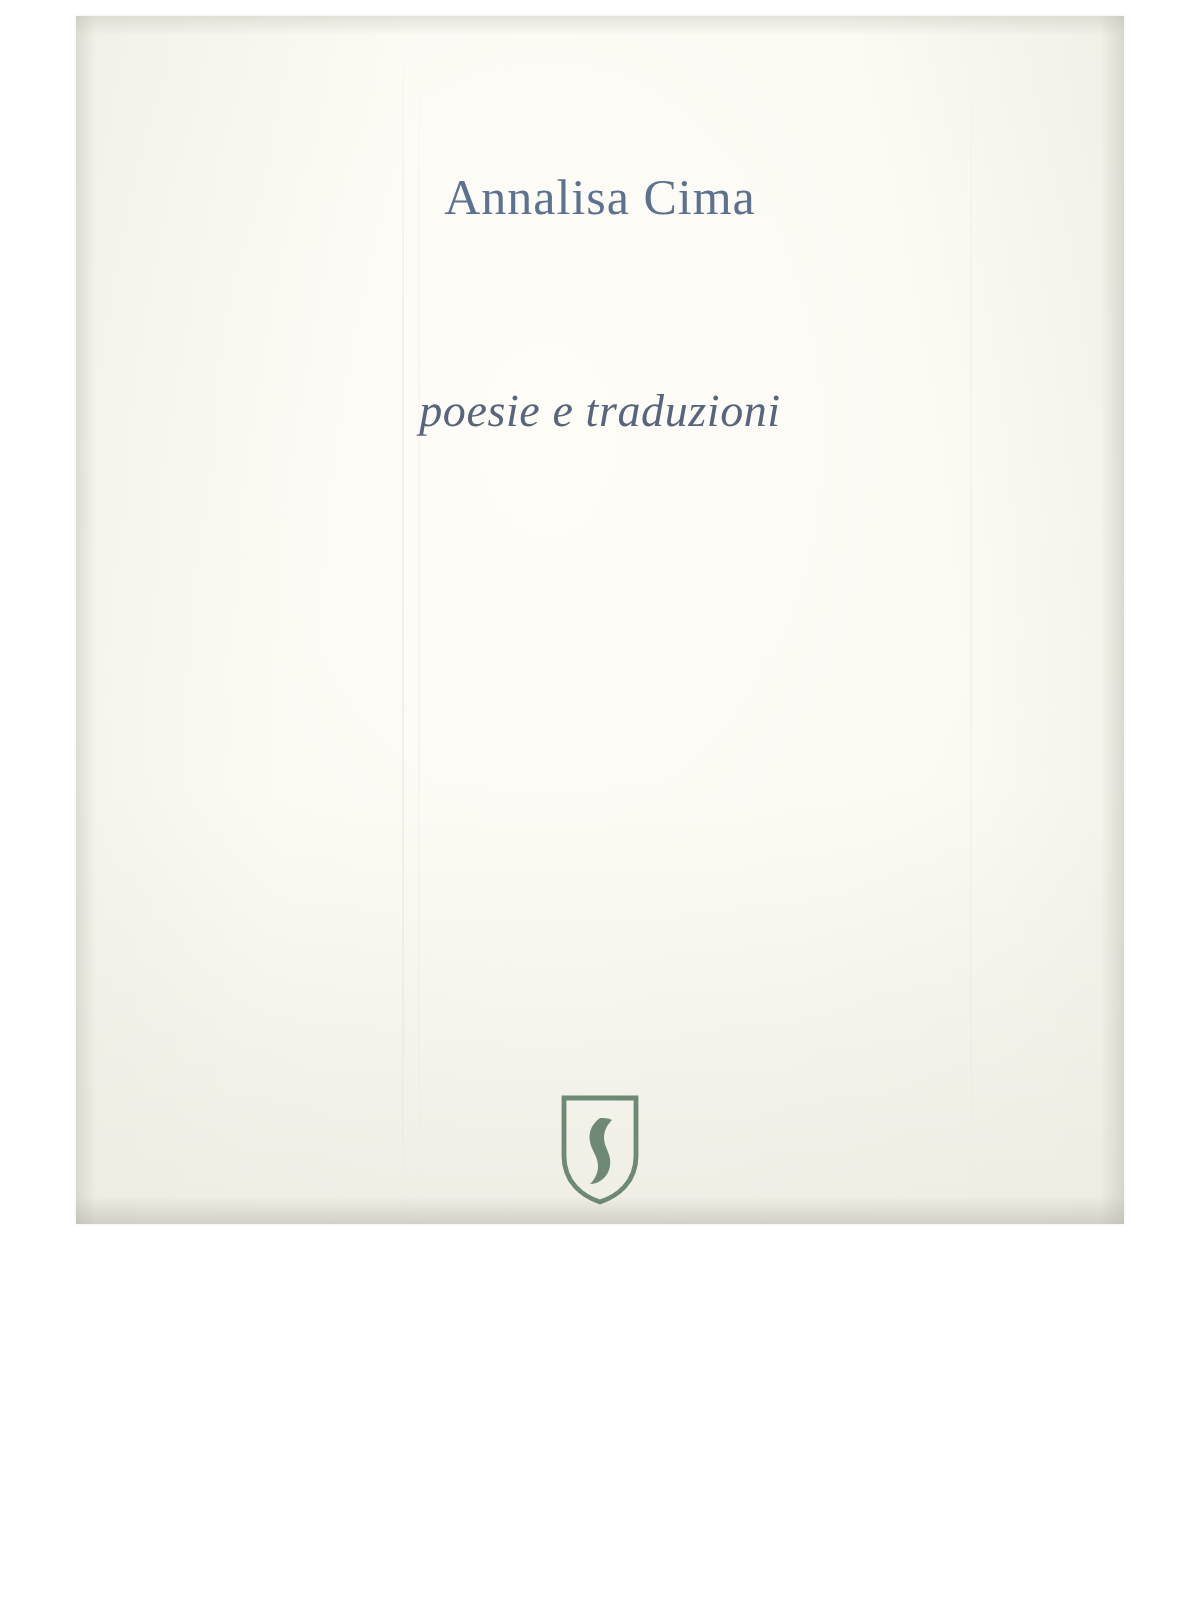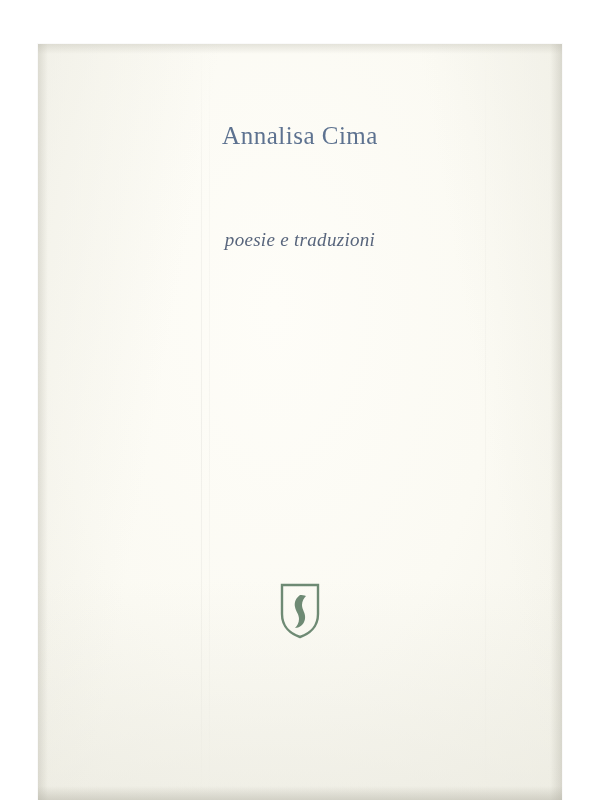--- a/index.html
+++ b/index.html
@@ -21,25 +21,24 @@
     background: #ffffff;
     box-sizing: border-box;
   }
 
   
   .cover {
     position: absolute;
     left: 38px;
     top: 8px;
     width: 524px;
-    height: 756px;
+    height: 604px;
     background:
       radial-gradient(ellipse at 45% 35%, #fefdf8 0%, #fbfaf3 55%, #f4f3ea 100%);
     box-shadow: 0 0 0 1px rgba(0,0,0,0.02);
-    margin-top: 36px;
   }
 
   
   .paper-tint-a {
     position: absolute;
     left: 0; top: 0;
     width: 100%; height: 100%;
     background:
       linear-gradient(100deg, rgba(236,235,226,0.55) 0%, rgba(255,255,255,0) 28%),
       linear-gradient(260deg, rgba(238,237,228,0.6) 0%, rgba(255,255,255,0) 22%);
@@ -116,21 +115,21 @@
     font-size: 35px;
     letter-spacing: 1.5px;
     color: #7a92b4;
     font-weight: 400;
   }
 
   .subtitle {
     top: 185px;
     font-family: "Liberation Serif", serif;
     font-style: italic;
-    font-size: 19px;
+    font-size: 23px;
     letter-spacing: 0.3px;
     color: #58657c;
   }
 
   .publisher {
     top: 606px;
     font-family: "DejaVu Sans", sans-serif;
     font-size: 19px;
     letter-spacing: 1.6px;
     color: #4a6252;

